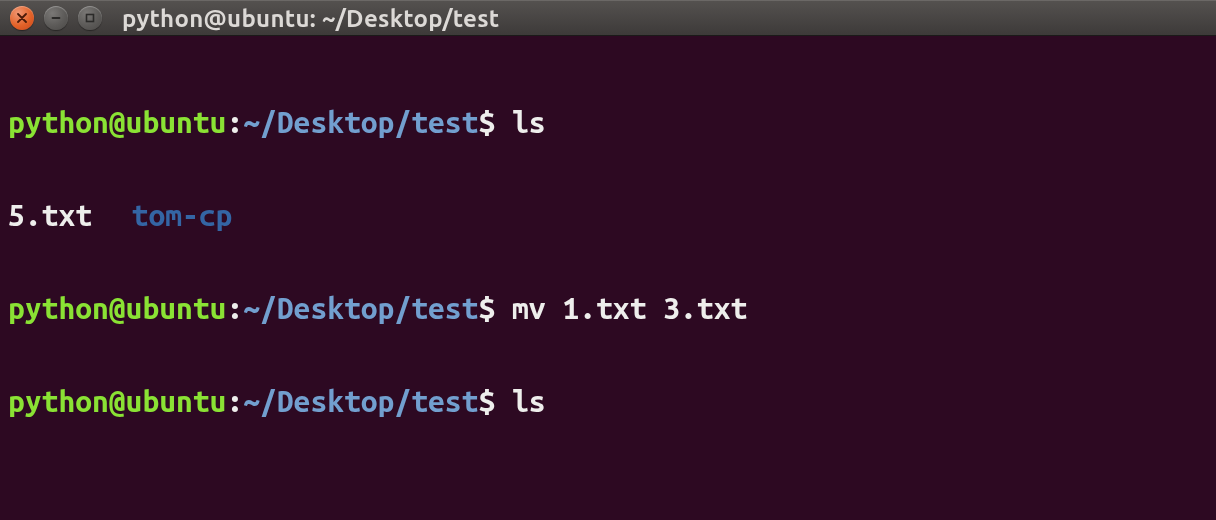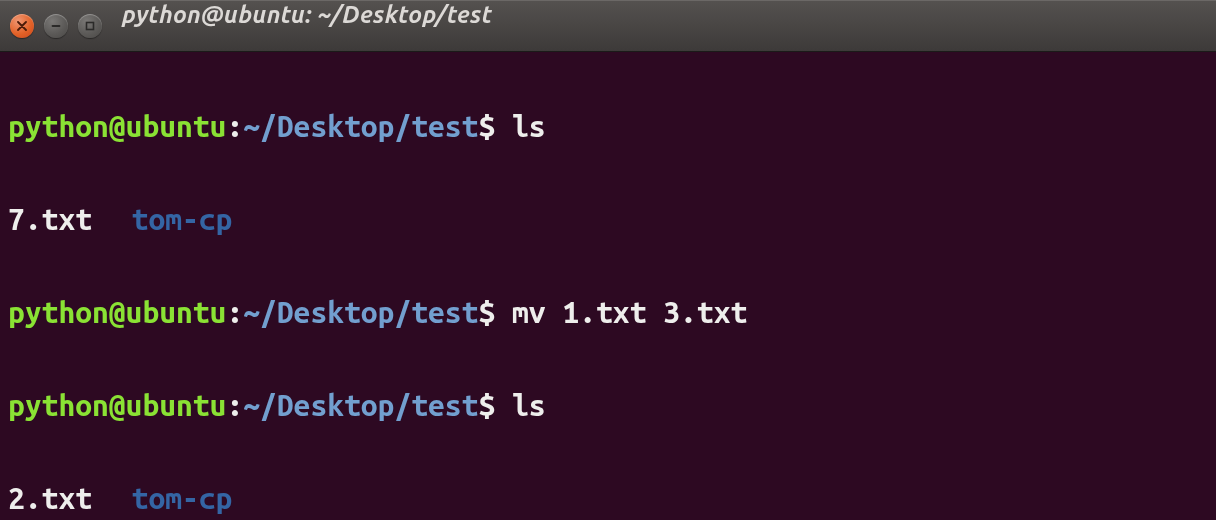--- a/index.html
+++ b/index.html
@@ -14,28 +14,28 @@
       background: #2d0922;
       overflow: hidden;
     }
     .window {
       width: 100%;
       height: 100%;
       display: flex;
       flex-direction: column;
     }
     .titlebar {
-      height: 52px;
+      height: 36px;
       background: linear-gradient(to bottom, #54514f 0%, #3d3a39 100%);
       display: flex;
+      align-items: center;
       padding: 0 10px;
       gap: 10px;
       border-top: 1px solid #6b6866;
       border-bottom: 1px solid #1b1a19;
-      font-style: italic;
     }
     .window-controls {
       display: flex;
       gap: 10px;
       align-items: center;
     }
     .window-button {
       width: 24px;
       height: 24px;
       border-radius: 50%;
@@ -62,21 +62,21 @@
       color: #dcd9d6;
       font-family: Ubuntu, "Segoe UI", sans-serif;
       font-weight: 700;
       font-size: 24px;
       margin-left: 10px;
       letter-spacing: 0.3px;
     }
     .terminal-body {
       flex: 1;
       background: #2d0922;
-      padding: 4px 8px;
+      padding: 16px 8px;
       font-size: 30px;
       font-weight: 700;
       line-height: 1.55;
       color: #eee;
       white-space: pre;
       overflow: hidden;
     }
     .line {
       display: block;
     }
@@ -108,22 +108,21 @@
         <svg viewBox="0 0 10 10">
             <rect x="1.5" y="1.5" width="7" height="7" fill="none" stroke="#2b2a29" stroke-width="1.6"></rect>
           </svg>
       </div>
     </div>
     <div class="title-text">python@ubuntu: ~/Desktop/test</div>
   </div>
 
   <div class="terminal-body">
 <span class="line"><span class="user">python@ubuntu</span><span class="colon">:</span><span class="path">~/Desktop/test</span><span class="dollar">$</span> <span class="cmd">ls</span></span>
-<span class="line"><span class="file">7.txt</span>  <span class="dir">tom-cp</span></span>
+<span class="line"><span class="file">5.txt</span>  <span class="dir">tom-cp</span></span>
 <span class="line"><span class="user">python@ubuntu</span><span class="colon">:</span><span class="path">~/Desktop/test</span><span class="dollar">$</span> <span class="cmd">mv 1.txt 3.txt</span></span>
 <span class="line"><span class="user">python@ubuntu</span><span class="colon">:</span><span class="path">~/Desktop/test</span><span class="dollar">$</span> <span class="cmd">ls</span></span>
-<span class="line"><span class="file">2.txt</span>  <span class="dir">tom-cp</span></span>
 
 
 
 
   </div>
 </div>
 
 </body></html>

